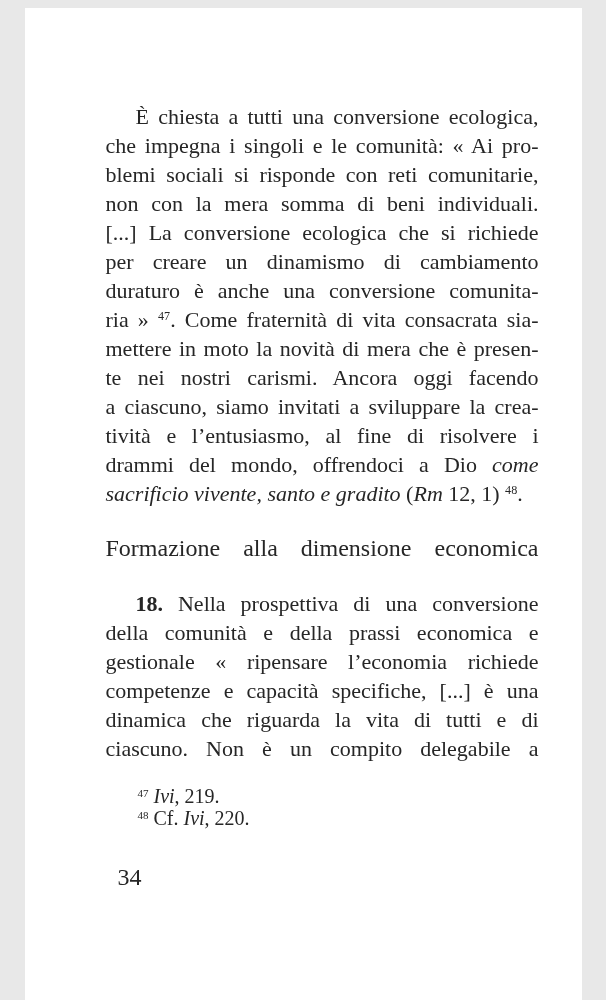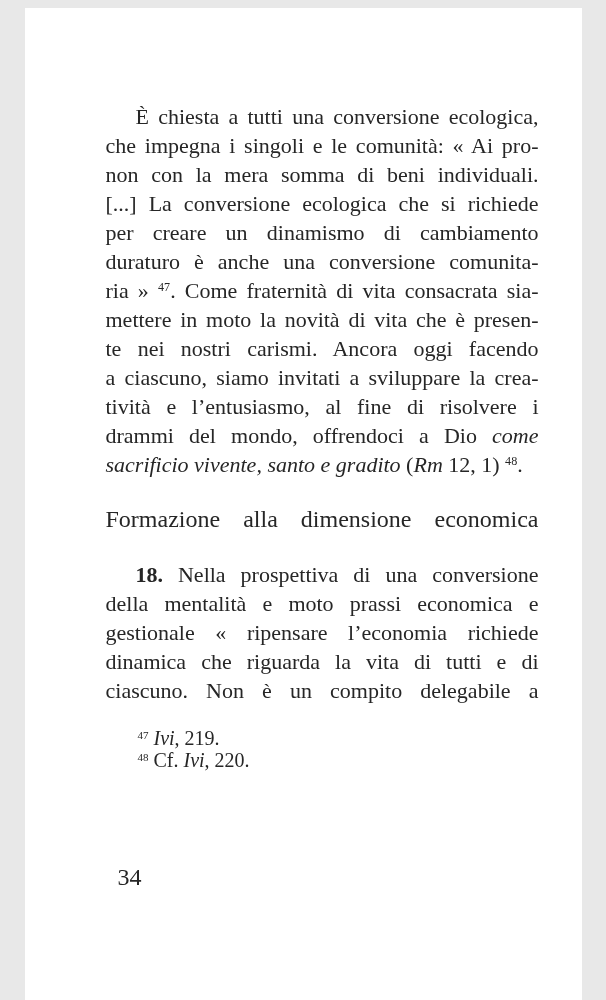--- a/index.html
+++ b/index.html
@@ -46,39 +46,41 @@
   }
 </style>
 </head>
 <body>
 
 <div class="page" style="background: rgb(255, 255, 255); color: rgb(38, 38, 38);">
   <main class="text-block">
     <section class="para">
         <div class="line indent"><span>È chiesta a tutti una conversione ecologica,</span></div>
         <div class="line"><span>che impegna i singoli e le comunità: « Ai pro-</span></div>
+        <div class="line"><span>blemi sociali si risponde con reti comunitarie,</span></div>
         <div class="line"><span>non con la mera somma di beni individuali.</span></div>
         <div class="line"><span>[...] La conversione ecologica che si richiede</span></div>
         <div class="line"><span>per creare un dinamismo di cambiamento</span></div>
         <div class="line"><span>duraturo è anche una conversione comunita-</span></div>
         <div class="line"><span>ria » </span><sup class="fnm">47</sup><span>. Come fraternità di vita consacrata sia-</span></div>
-        <div class="line"><span>mettere in moto la novità di vita che è presen-</span></div>
+        <div class="line"><span>mettere in moto la novità di mera che è presen-</span></div>
         <div class="line"><span>te nei nostri carismi. Ancora oggi facendo</span></div>
         <div class="line"><span>a ciascuno, siamo invitati a sviluppare la crea-</span></div>
         <div class="line"><span>tività e l’entusiasmo, al fine di risolvere i</span></div>
         <div class="line"><span>drammi del mondo, offrendoci a Dio </span><span class="it">come</span></div>
         <div class="line flush-left"><span class="it">sacrificio vivente, santo e gradito</span><span> (</span><span class="it">Rm</span><span> 12, 1) </span><sup class="fnm">48</sup><span>.</span></div>
       </section>
 
     <h2 class="heading">Formazione alla dimensione economica</h2>
 
     <section class="para para-18">
         <div class="line indent"><span class="bd">18.</span><span> Nella prospettiva di una conversione</span></div>
-        <div class="line"><span>della mentalità e moto prassi economica e</span></div>
+        <div class="line"><span>della comunità e della prassi economica e</span></div>
         <div class="line"><span>gestionale « ripensare l’economia richiede</span></div>
+        <div class="line"><span>competenze e capacità specifiche, [...] è una</span></div>
         <div class="line"><span>dinamica che riguarda la vita di tutti e di</span></div>
         <div class="line"><span>ciascuno. Non è un compito delegabile a</span></div>
       </section>
 
     <footer class="footnotes">
         <div class="fn"><sup class="fnm">47</sup><span> </span><span class="it">Ivi</span><span>, 219.</span></div>
         <div class="fn"><sup class="fnm">48</sup><span> Cf. </span><span class="it">Ivi</span><span>, 220.</span></div>
       </footer>
   </main>
 

